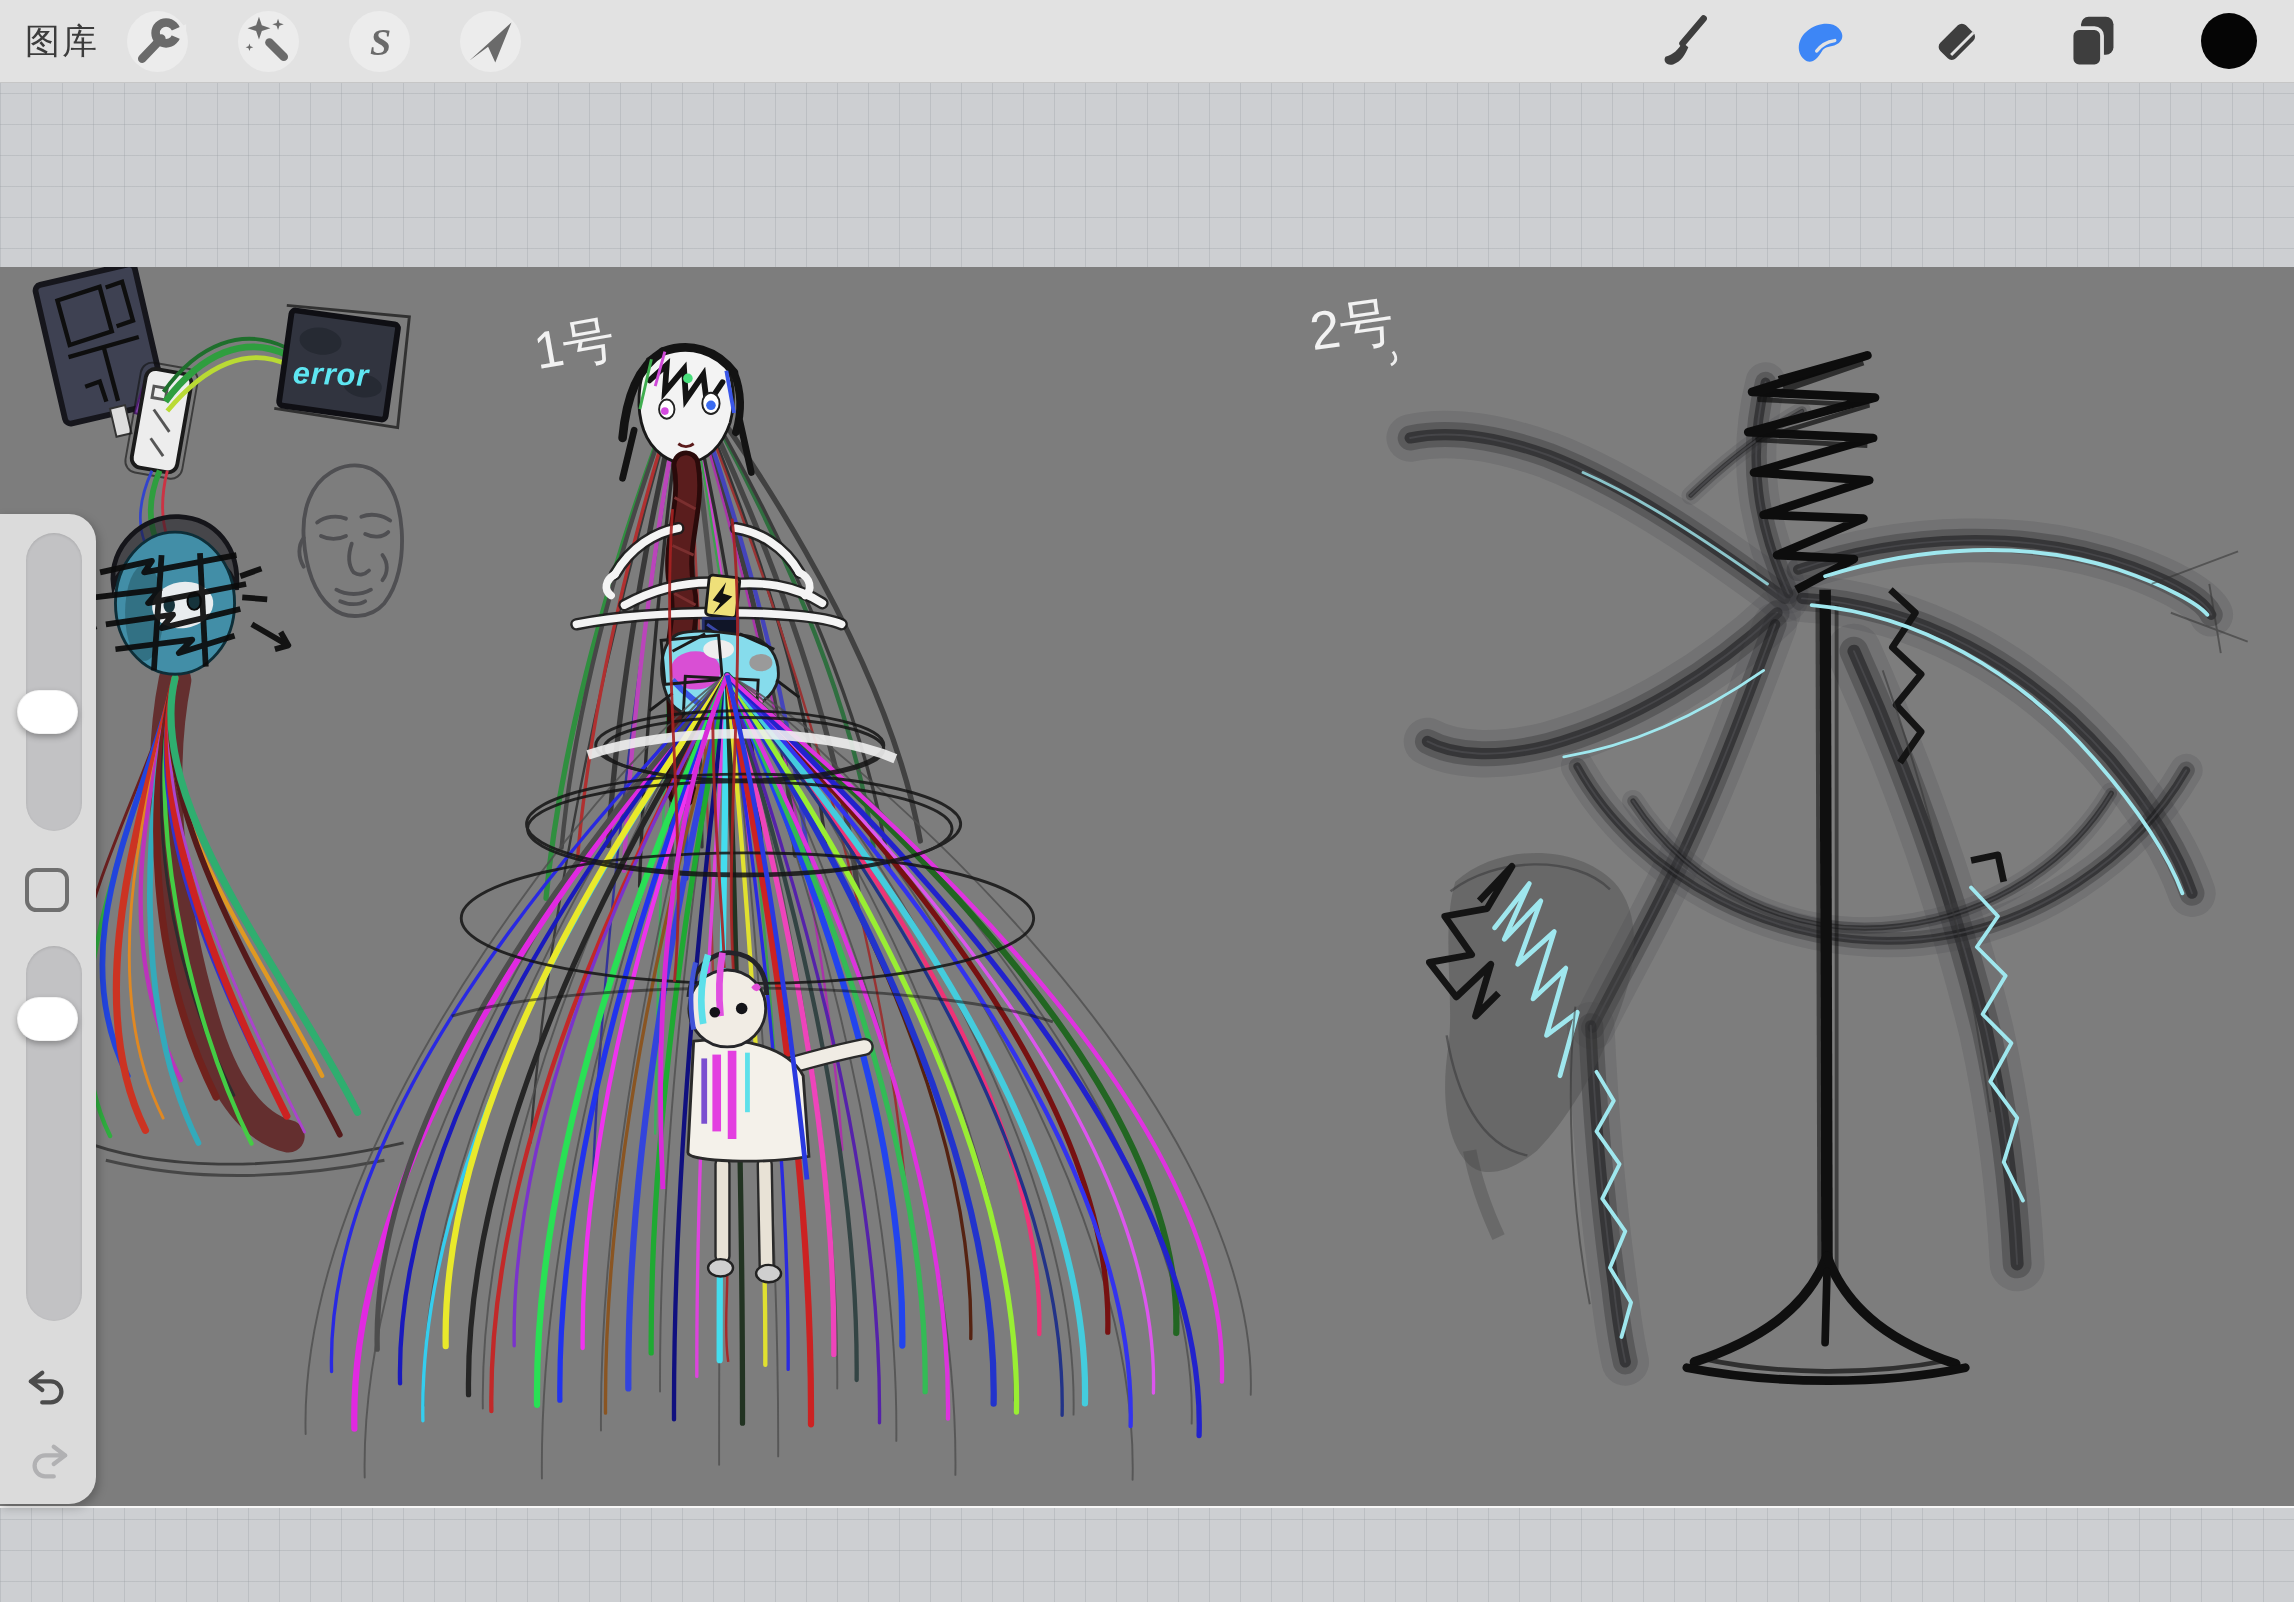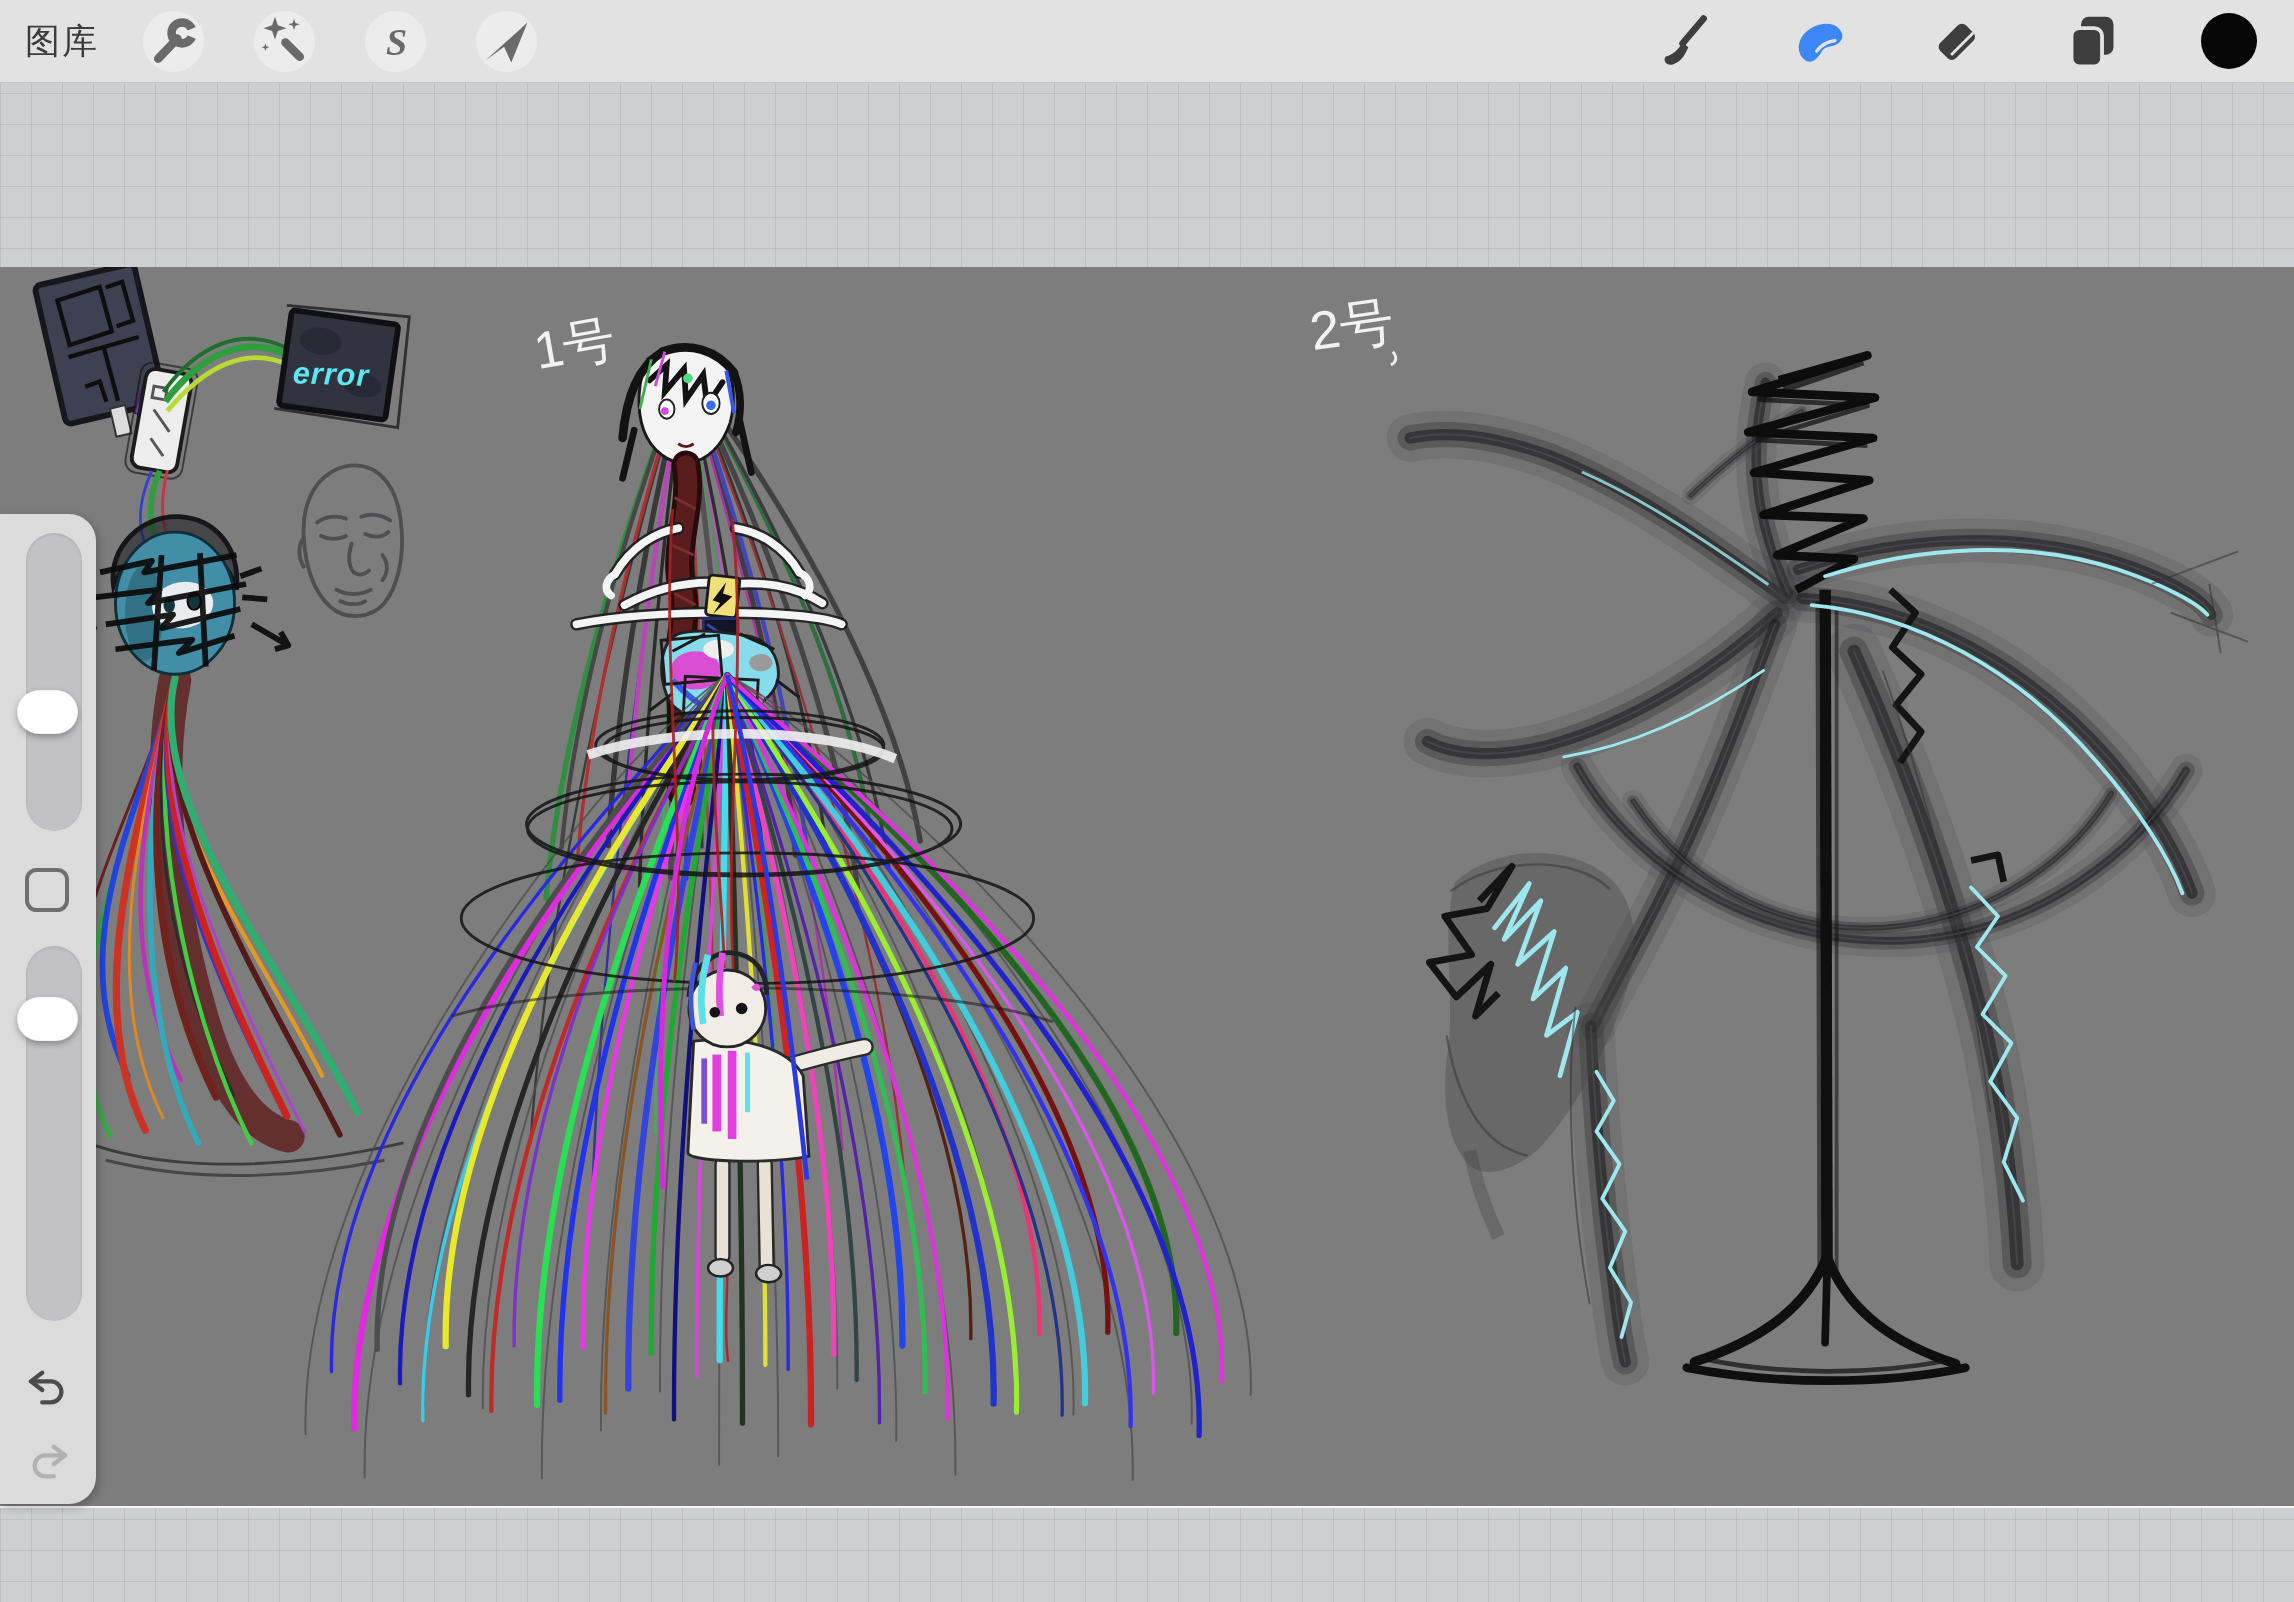--- a/index.html
+++ b/index.html
@@ -11,21 +11,21 @@
       linear-gradient(to right, rgba(158,161,166,.35) 1px, transparent 1px),
       linear-gradient(to bottom, rgba(158,161,166,.35) 1px, transparent 1px);
     background-size:31px 31px;
   }
   
   #topbar{
     position:absolute;left:0;top:0;width:2294px;height:83px;
     background:#e2e2e2;border-bottom:1px solid #c6c6c6;
     display:flex;align-items:center;padding:0 25px;box-sizing:border-box;z-index:30;
   }
-  #gallery-btn{font-size:35px;color:#3c3c3c;letter-spacing:1.9px;margin-right:44px;cursor:default;}
+  #gallery-btn{font-size:35px;color:#3c3c3c;letter-spacing:1.9px;margin-right:28px;cursor:default;}
   .ltool{width:61px;height:61px;border-radius:50%;background:#ececec;
     display:flex;align-items:center;justify-content:center;margin-right:50px;color:#6a6a6a;}
   .rgroup{margin-left:auto;display:flex;align-items:center;gap:75px;padding-right:9.6px;}
   .rtool{width:61px;height:61px;display:flex;align-items:center;justify-content:center;color:#3e3e3e;background:transparent;}
   .rtool.active{color:#3d86f6;}
   #color-swatch{width:56px;height:56px;border-radius:50%;background:#050505;}
   
   #canvas{
     position:absolute;left:0;top:267px;width:2294px;height:1239px;
     background:#7d7d7d;z-index:5;border-bottom:2.9px solid #f6f6f6;

